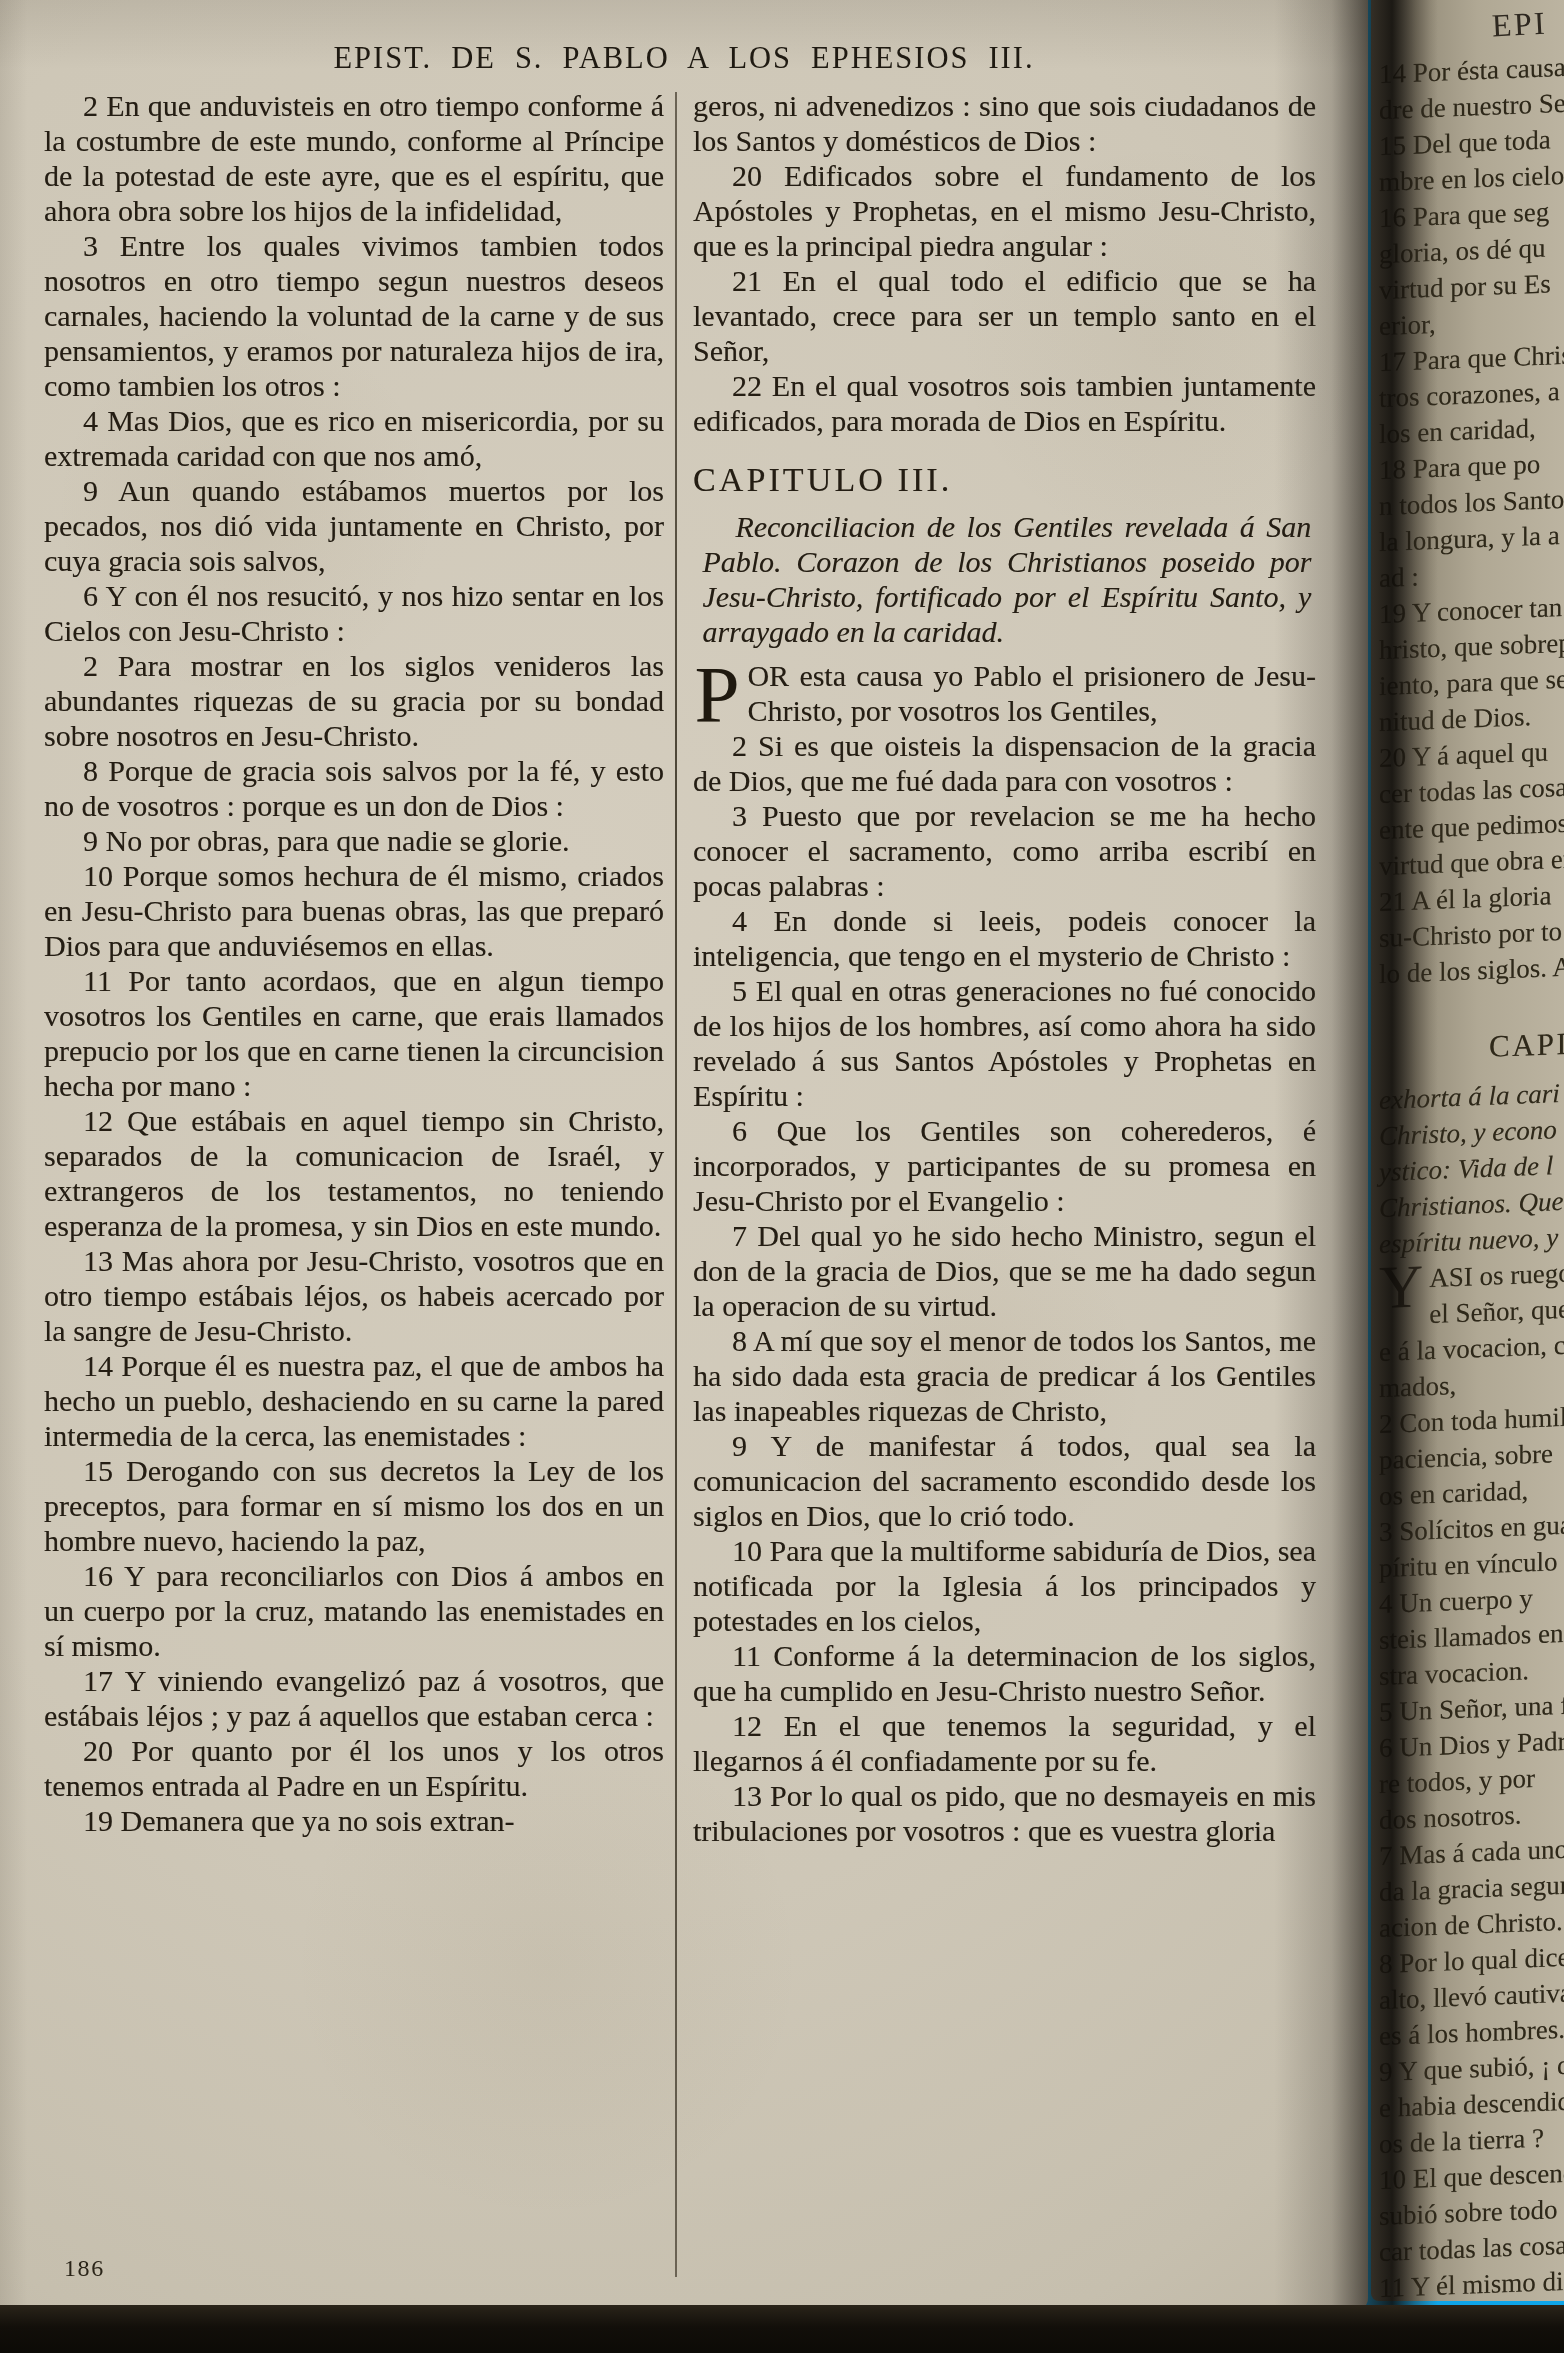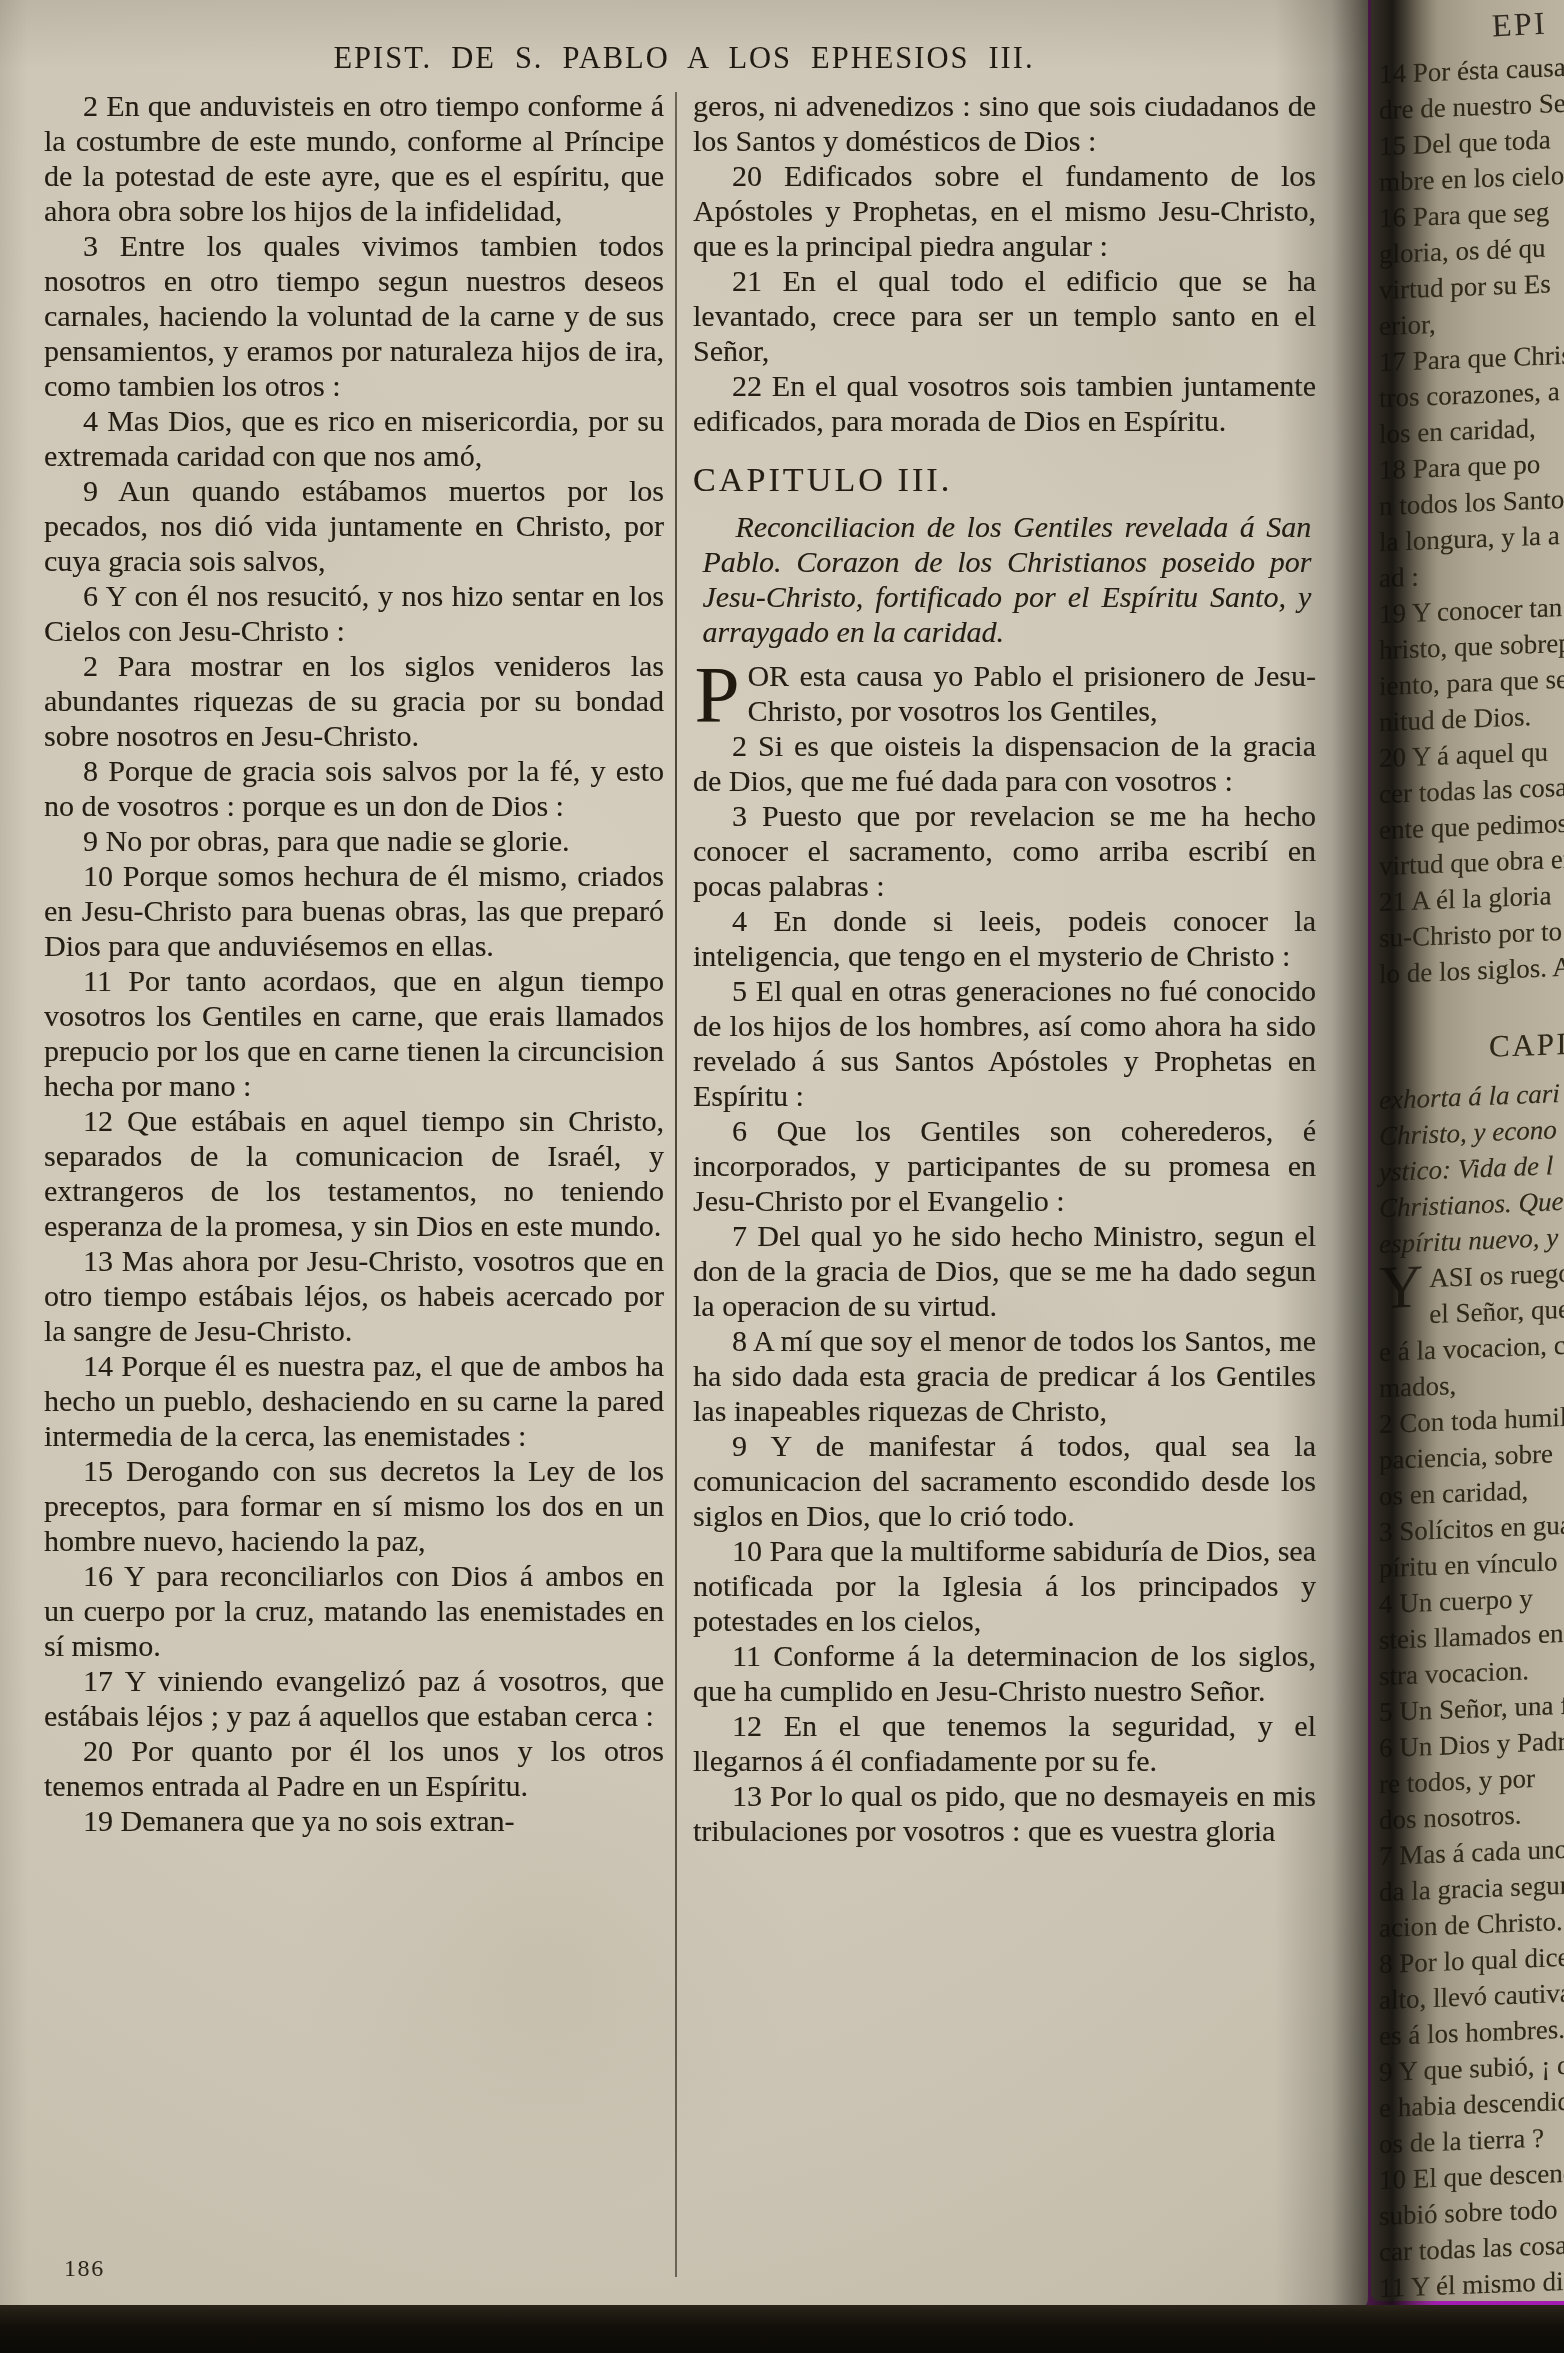--- a/index.html
+++ b/index.html
@@ -3,21 +3,21 @@
 <meta charset="utf-8">
 <style>
   * { margin:0; padding:0; box-sizing:border-box; }
   html,body { width:1565px; height:2354px; overflow:hidden; }
   body {
     background:#141109;
     font-family:"Liberation Serif","DejaVu Serif",serif;
   }
   .scan {
     position:relative; width:1565px; height:2354px; overflow:hidden;
-    background:#a21caf;
+    background:#0ea5e9;
   }
   
   .page {
     position:absolute; left:0; top:0; width:1368px; height:2312px;
     background:radial-gradient(ellipse 120% 90% at 42% 38%,
       #d4cdbe 0%, #cec7b7 50%, #c6bfae 75%, #b7af9d 95%, #a9a18e 100%);
     border-radius:0 0 14px 4.7px;
     color:#221d15;
   }
   .page::before {

